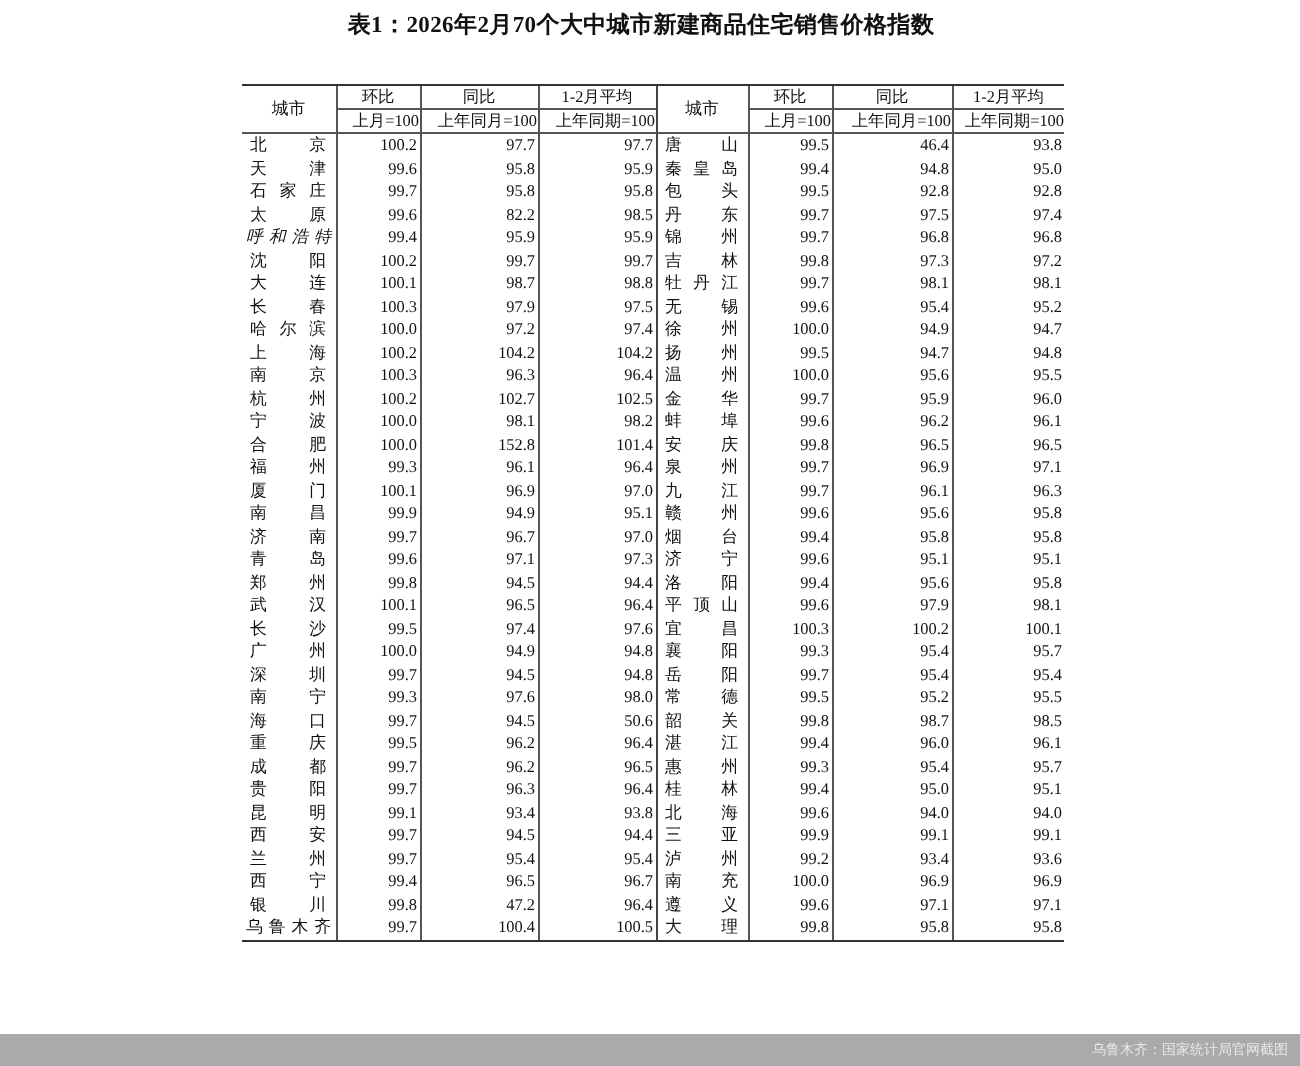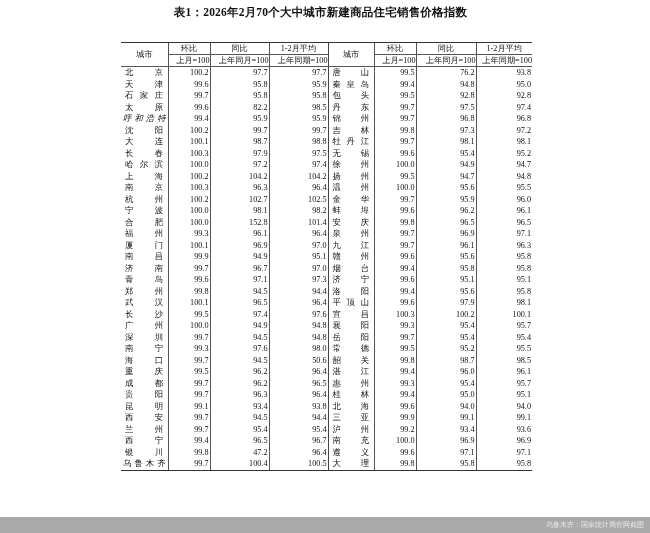--- a/index.html
+++ b/index.html
@@ -58,21 +58,21 @@
     </tr>
   </thead>
   <tbody id="tbody">
       <tr>
         <td class="cityc">北京</td>
         <td class="num vl">100.2</td>
         <td class="num vl">97.7</td>
         <td class="num vl">97.7</td>
         <td class="cityc vlt">唐山</td>
         <td class="num vl">99.5</td>
-        <td class="num vl">76.2</td>
+        <td class="num vl">46.4</td>
         <td class="num vl">93.8</td>
       </tr>
       <tr>
         <td class="cityc">天津</td>
         <td class="num vl">99.6</td>
         <td class="num vl">95.8</td>
         <td class="num vl">95.9</td>
         <td class="cityc vlt">秦皇岛</td>
         <td class="num vl">99.4</td>
         <td class="num vl">94.8</td>

